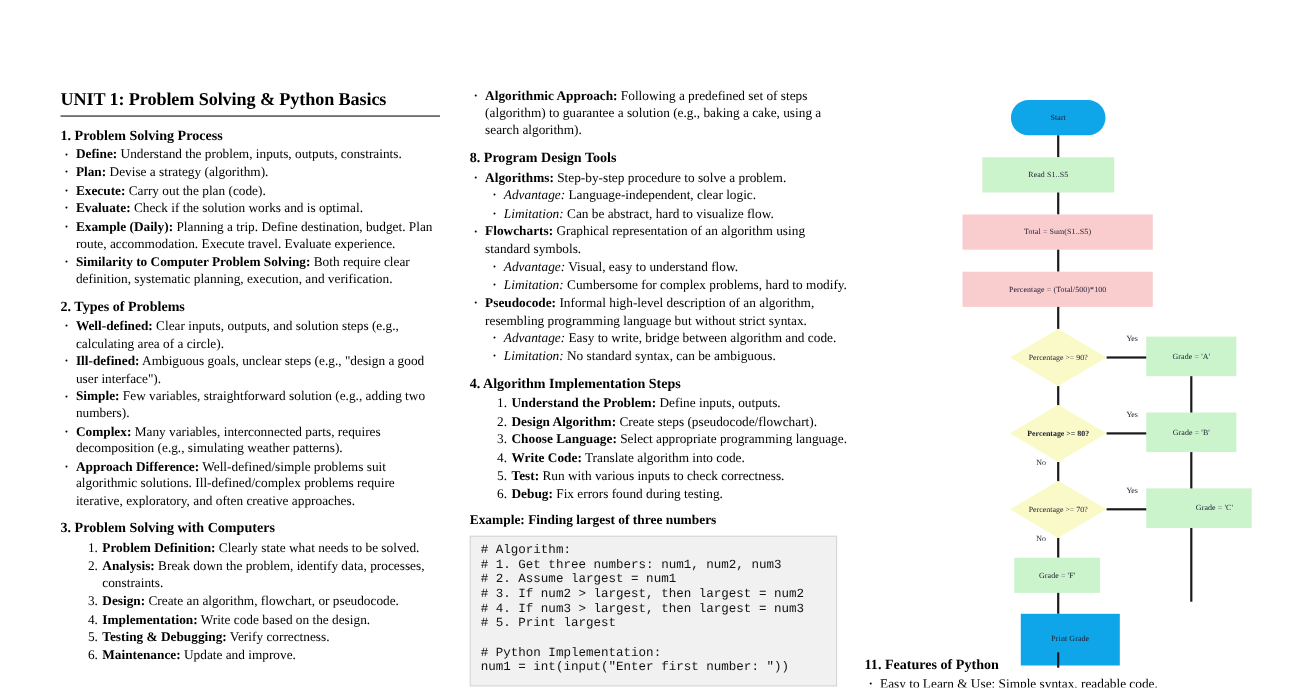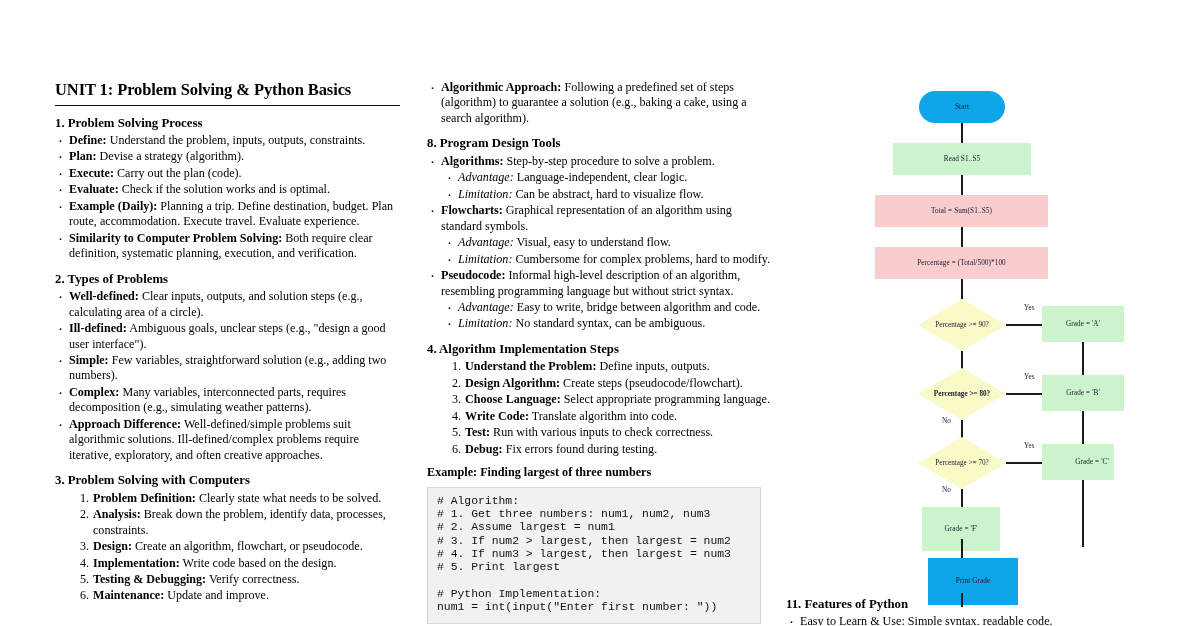--- a/index.html
+++ b/index.html
@@ -278,21 +278,21 @@
 
 # Python Implementation:
 num1 = int(input("Enter first number: "))</pre>
   </div>
 
   <div class="flow">
 
     <div class="node terminal" style="left:139px; top:11px; width:86px; height:32px;">Start</div>
     <div class="edge v" style="left:181px; top:43px; height:20px;"></div>
 
-    <div class="node process-green" style="left:113px; top:63px; width:138px; height:32px;">Read S1..S5</div>
+    <div class="node process-green" style="left:113px; top:63px; width:120px; height:32px;">Read S1..S5</div>
     <div class="edge v" style="left:181px; top:95px; height:20px;"></div>
 
     <div class="node process-pink" style="left:95px; top:115px; width:173px; height:32px;">Total = Sum(S1..S5)</div>
     <div class="edge v" style="left:181px; top:147px; height:20px;"></div>
 
     <div class="node process-pink" style="left:95px; top:167px; width:173px; height:32px;">Percentage = (Total/500)*100</div>
     <div class="edge v" style="left:181px; top:199px; height:20px;"></div>
 
     <div class="diamond-wrap" style="left:138px; top:219px; width:88px; height:52px;">
       <div class="diamond-shape"></div>
@@ -316,27 +316,27 @@
 
     <div class="edge v" style="left:181px; top:340px; height:27px;"></div>
     <div class="edge-label" style="left:162px; top:337px;">No</div>
 
     <div class="diamond-wrap" style="left:138px; top:357px; width:88px; height:52px;">
       <div class="diamond-shape"></div>
       <div class="diamond-label">Percentage &gt;= 70?</div>
     </div>
     <div class="edge h" style="left:226px; top:382px; width:76px;"></div>
     <div class="edge-label" style="left:244px; top:362px;">Yes</div>
-    <div class="node process-green" style="left:262px; top:364px; width:72px; height:36px;padding-left:28px;">Grade = 'C'</div>
+    <div class="node process-green" style="left:262px; top:364px; width:96px; height:36px;padding-left:28px;">Grade = 'C'</div>
     <div class="edge v" style="left:302px; top:400px; height:67px;"></div>
 
     <div class="edge v" style="left:181px; top:409px; height:18px;"></div>
     <div class="edge-label" style="left:162px; top:406px;">No</div>
 
-    <div class="node process-green" style="left:142px; top:427px; width:78px; height:44px;">Grade = 'F'</div>
+    <div class="node process-green" style="left:142px; top:427px; width:78px; height:32px;">Grade = 'F'</div>
     <div class="edge v" style="left:181px; top:459px; height:19px;"></div>
 
     <div class="node terminal" style="left:148px; top:478px; width:90px; height:47px; border-radius:0;">Print Grade</div>
     <div class="edge v" style="left:181px; top:513px; height:14px;"></div>
   </div>
 
   <div class="right-text">
     <div class="h2">11. Features of Python</div>
     <ul class="clipped">
       <li class="bullet">Easy to Learn &amp; Use: Simple syntax, readable code.</li>

